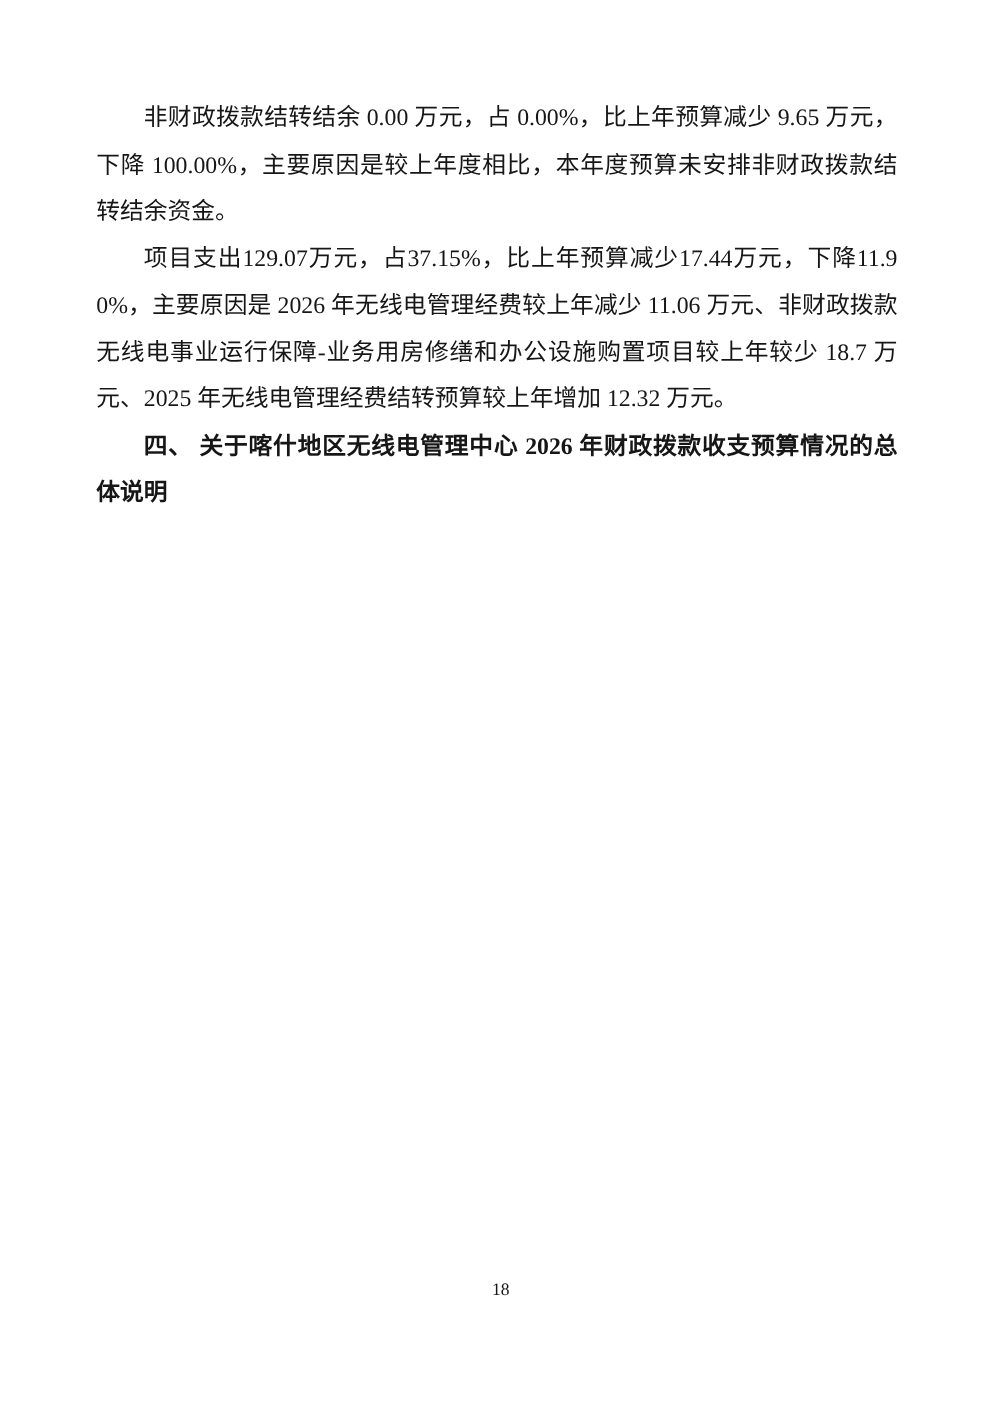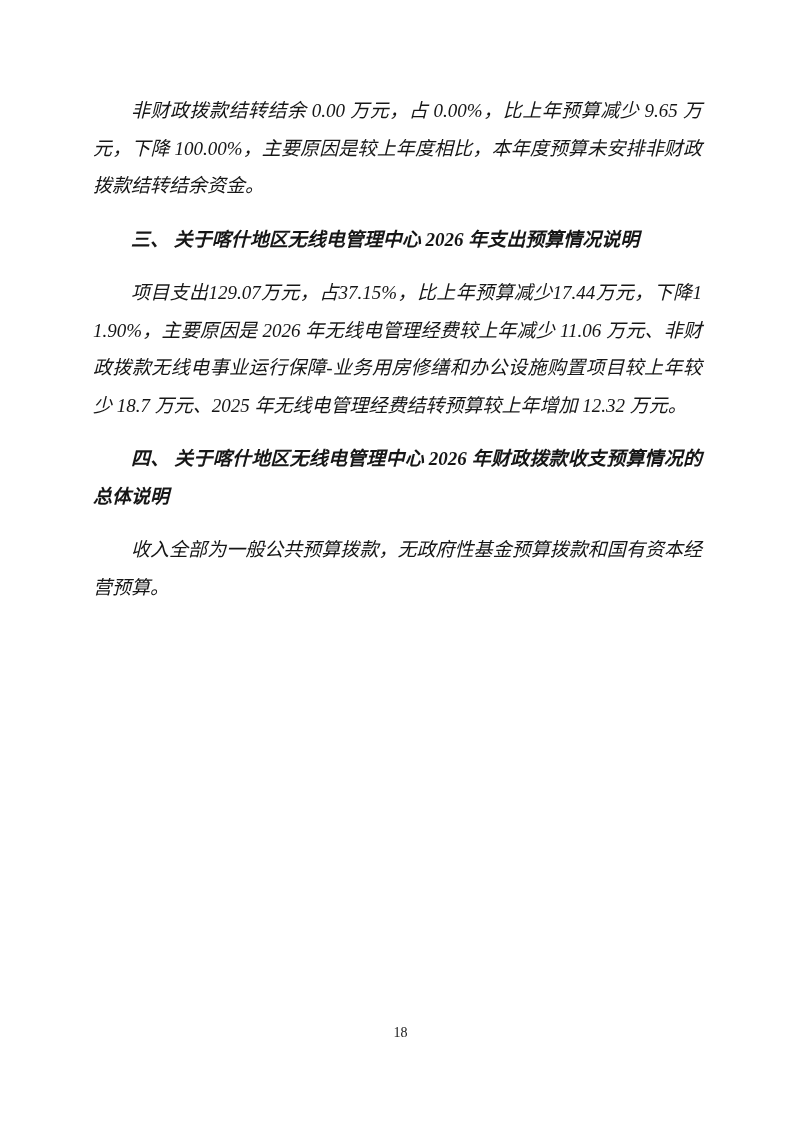--- a/index.html
+++ b/index.html
@@ -17,29 +17,28 @@
     color: #161616;
   }
   .content {
     position: absolute;
     left: 77px;
     top: 76px;
     width: 641px;
   }
   .content p,
   .content h2 {
-    margin: 16px;
+    margin: 0;
     padding: 0;
     font-size: 19px;
     line-height: 37.5px;
     text-align: justify;
     text-indent: 2em;
     font-weight: normal;
     word-break: break-all;
-    font-style: italic;
   }
   .content h2 {
     font-weight: 700;
   }
   .footer {
     position: absolute;
     left: 4px;
     top: 1024px;
     width: 793px;
     text-align: center;
@@ -49,30 +48,28 @@
   }
 </style>
 </head>
 <body>
 
 <div class="page">
   <div class="content">
 
     <p>非财政拨款结转结余 0.00 万元，占 0.00%，比上年预算减少 9.65 万元，下降 100.00%，主要原因是较上年度相比，本年度预算未安排非财政拨款结转结余资金。</p>
 
-    <h2>三、 关于喀什地区无线电管理中心 2026 年支出预算情况说明</h2>
 
 
 
     <p>项目支出129.07万元，占37.15%，比上年预算减少17.44万元，下降11.90%，主要原因是 2026 年无线电管理经费较上年减少 11.06 万元、非财政拨款无线电事业运行保障-业务用房修缮和办公设施购置项目较上年较少 18.7 万元、2025 年无线电管理经费结转预算较上年增加 12.32 万元。</p>
 
     <h2>四、 关于喀什地区无线电管理中心 2026 年财政拨款收支预算情况的总体说明</h2>
 
 
-    <p>收入全部为一般公共预算拨款，无政府性基金预算拨款和国有资本经营预算。</p>
 
 
 
   </div>
 
   <div class="footer">
     <span>18</span>
   </div>
 </div>
 

